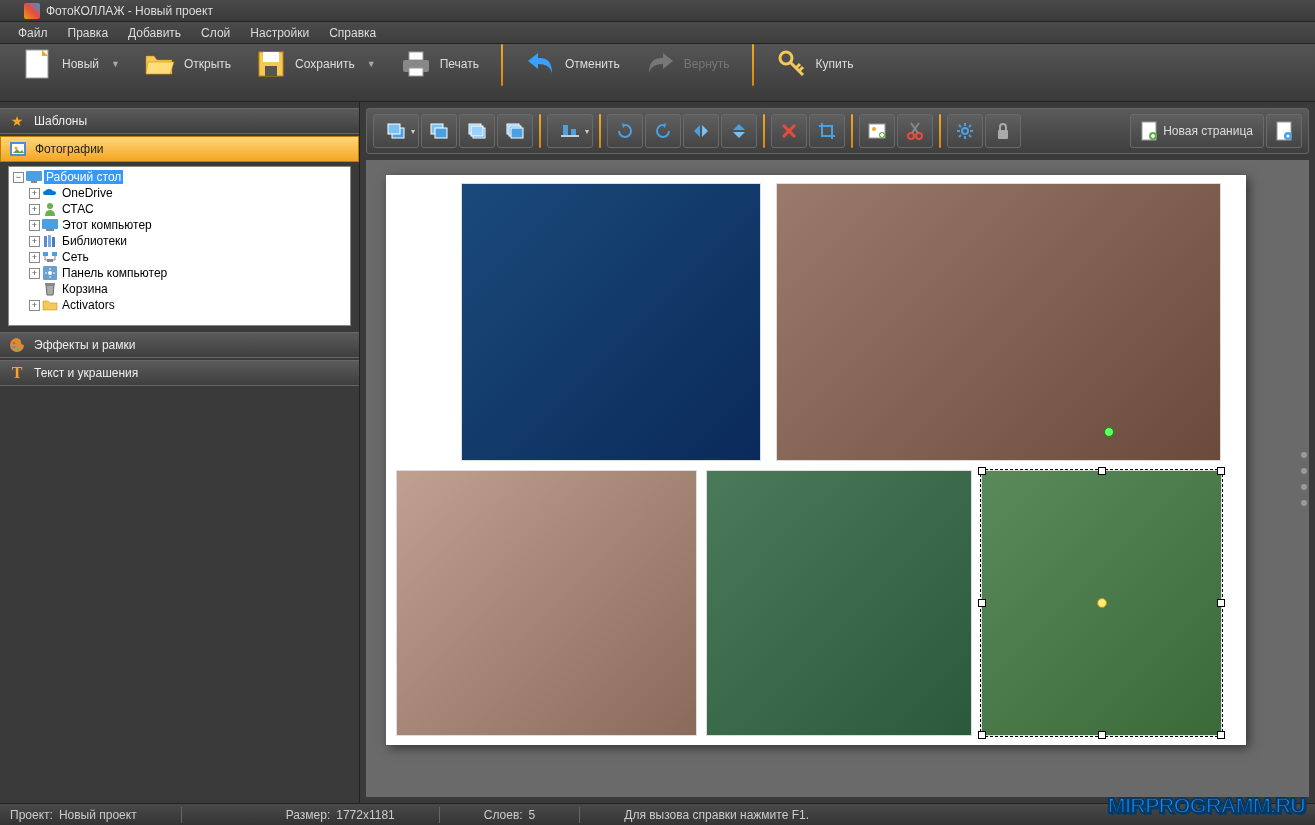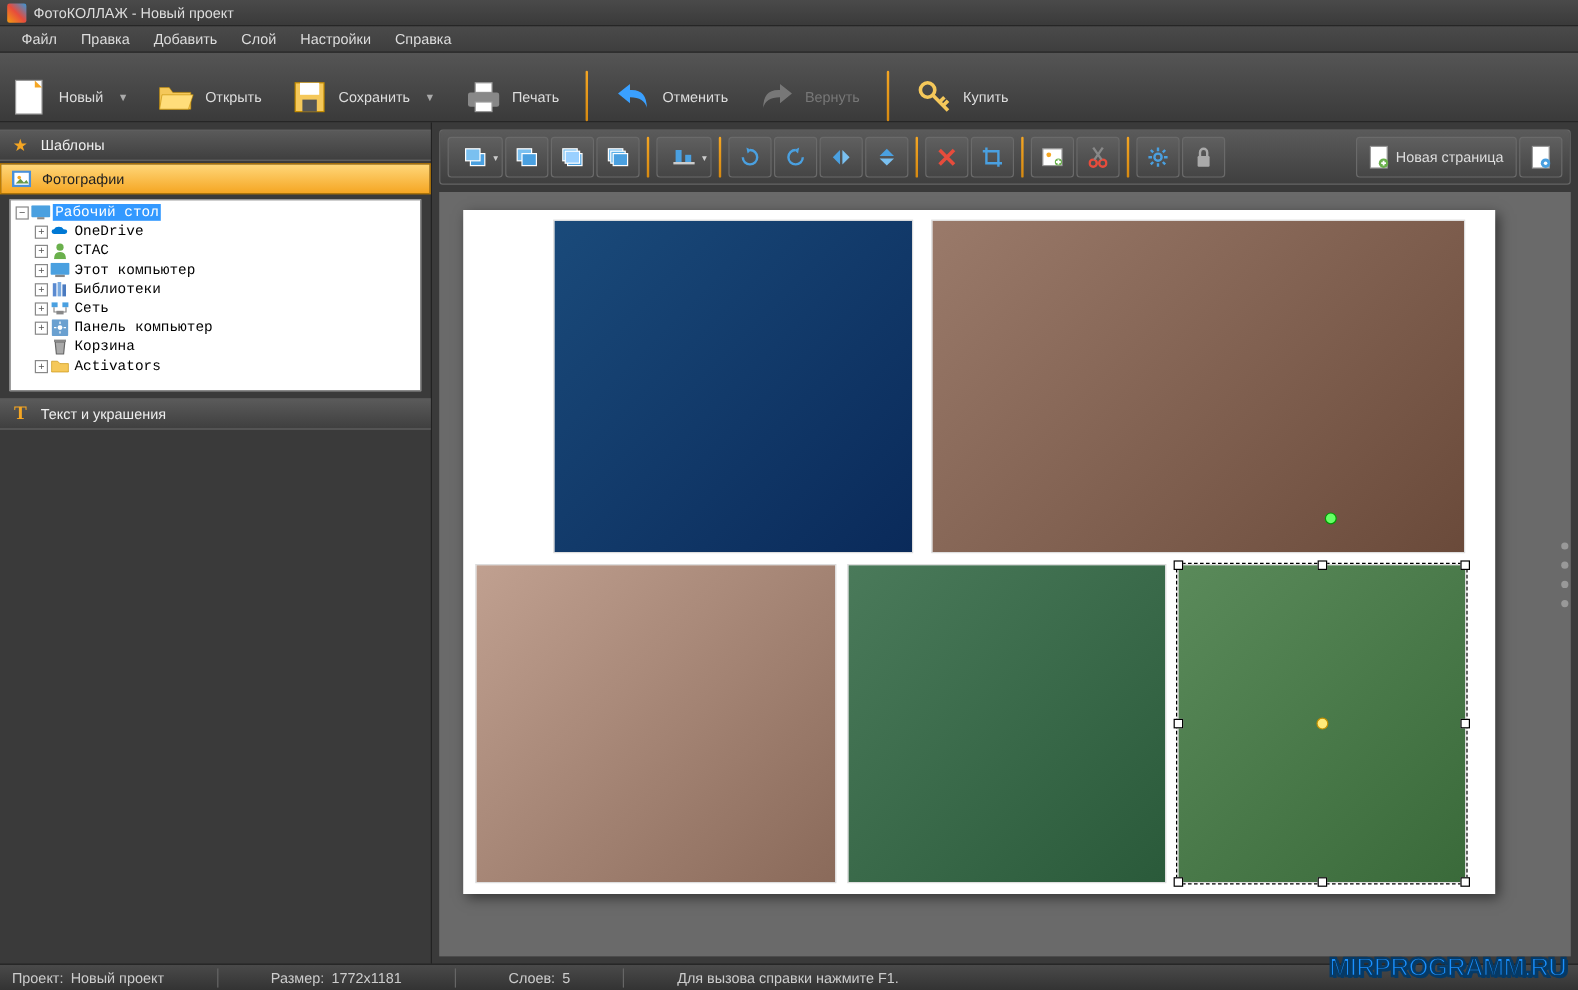--- a/index.html
+++ b/index.html
@@ -1,27 +1,27 @@
 <!DOCTYPE html>
 <html><head>
 <meta charset="utf-8">
 <style>
 * { margin:0; padding:0; box-sizing:border-box; font-family:Tahoma,Arial,sans-serif; font-size:12px; }
 body { width:1315px; height:825px; background:#3a3a3a; overflow:hidden; position:relative; }
 
 
-.titlebar { height:22px; background:linear-gradient(#4a4a4a,#3a3a3a); color:#ddd; display:flex; align-items:center; padding:0 6px; border-bottom:1px solid #222; }
+.titlebar { height:22px; background:linear-gradient(#4a4a4a,#3a3a3a); color:#ddd; display:flex; align-items:center; padding:0 24px; border-bottom:1px solid #222; }
 .titlebar .icon { width:16px; height:16px; margin-right:6px; background:linear-gradient(45deg,#f39c12,#e74c3c,#3498db); border-radius:2px; }
 
 
 .menubar { height:22px; background:linear-gradient(#4a4a4a,#3e3e3e); display:flex; align-items:center; padding:0 10px; gap:4px; border-bottom:1px solid #222; }
 .menubar span { color:#ddd; padding:3px 8px; cursor:pointer; }
 
 
-.maintb { height:58px; background:linear-gradient(#555,#3a3a3a); display:flex; align-items:flex-end; padding:0 1px; gap:8px; border-bottom:1px solid #222; }
+.maintb { height:58px; background:linear-gradient(#555,#3a3a3a); display:flex; align-items:flex-start; padding:0 14px; gap:8px; border-bottom:1px solid #222; }
 .tb-btn { display:flex; align-items:center; gap:8px; padding:4px 8px; border-radius:3px; cursor:pointer; color:#ddd; }
 .tb-btn .ic { width:32px; height:32px; display:flex; align-items:center; justify-content:center; font-size:24px; }
 .tb-btn.disabled { color:#777; }
 .tb-arrow { color:#aaa; margin-left:4px; font-size:9px; }
 .tb-sep { width:2px; height:42px; background:linear-gradient(#f5a623,#d68910); margin:0 6px; border-radius:1px; }
 
 
 .body { display:flex; height:calc(100% - 22px - 22px - 58px - 22px); }
 
 
@@ -30,21 +30,21 @@
 .accordion-hdr:first-child{margin-top:6px;}
 .accordion-hdr.active { background:linear-gradient(#ffd77a,#f5a623); color:#222; font-weight:normal; border:1px solid #c07d00; }
 .accordion-hdr .ic { width:18px; height:18px; display:flex; align-items:center; justify-content:center; font-size:14px; }
 
 .tree-wrap { flex:0 0 160px; margin:4px 8px; background:#fff; border:1px solid #888; overflow-y:scroll; }
 .tree { padding:2px; }
 .tree-row { display:flex; align-items:center; height:16px; gap:2px; padding-left:2px; font-size:11px; color:#000; white-space:nowrap; cursor:pointer; }
 .tree-row.sel span.lbl { background:#3399ff; color:#fff; }
 .tree-row .exp { width:11px; height:11px; border:1px solid #888; display:flex; align-items:center; justify-content:center; font-size:9px; color:#555; background:#fff; }
 .tree-row .ic { width:16px; height:14px; display:flex; align-items:center; justify-content:center; font-size:12px; }
-.tree-row .lbl { padding:0 2px;font-family:Liberation Mono, monospace; }
+.tree-row .lbl { padding:0 2px; }
 .indent1 { padding-left:18px !important; }
 
 .hint { flex:1; display:flex; align-items:center; justify-content:center; text-align:center; color:#ccc; font-weight:bold; padding:20px 40px; }
 
 
 .canvas-area { flex:1; background:#3a3a3a; display:flex; flex-direction:column; }
 .canvas-tb { height:46px; margin:6px 6px 0 6px; background:linear-gradient(#5a5a5a,#3f3f3f); border:1px solid #666; border-radius:3px; display:flex; align-items:center; padding:0 6px; gap:2px; }
 .ctb-btn { width:36px; height:34px; background:linear-gradient(#5f5f5f,#454545); border:1px solid #6a6a6a; border-radius:3px; display:flex; align-items:center; justify-content:center; cursor:pointer; }
 .ctb-btn.wdrop{width:46px; position:relative;}
 .ctb-btn.wdrop::after{content:"▾"; position:absolute; right:3px; color:#ccc; font-size:8px;}
@@ -269,20 +269,31 @@
               <svg width="16" height="12">
                 <path d="M1 2 L6 2 L8 4 L15 4 L15 11 L1 11 Z" fill="#f5c85a" stroke="#c28b00" stroke-width=".5"></path>
               </svg>
             </span>
             <span class="lbl">Activators</span>
           </div>
         </div>
     </div>
 
 
+    <div class="accordion-hdr">
+      <span class="ic">
+          <svg width="16" height="16">
+            <path d="M8 1 A7 7 0 1 0 15 8 Q12 8 12 5 Q12 2 8 1" fill="#d98c3a"></path>
+            <circle cx="5" cy="6" r="1.3" fill="#e74c3c"></circle>
+            <circle cx="5" cy="10" r="1.3" fill="#3498db"></circle>
+            <circle cx="9" cy="12" r="1.3" fill="#2ecc71"></circle>
+          </svg>
+        </span>
+      <span>Эффекты и рамки</span>
+    </div>
     <div class="accordion-hdr">
       <span class="ic" style="color:#f5a623;font-weight:bold;font-size:16px;font-family:Georgia">T</span>
       <span>Текст и украшения</span>
     </div>
   </div>
 
   <div class="canvas-area">
     <div class="canvas-tb">
       <div class="ctb-btn wdrop">
           <svg width="20" height="18">
@@ -433,21 +444,21 @@
     </div>
   </div>
 </div>
 
 <div class="status">
   <div class="cell">
       <span>Проект:</span>
       <span>Новый проект</span>
     </div>
   <span class="sep"></span>
-  <div class="cell" style="">
+  <div class="cell" style="margin-left:60px">
       <span>Размер:</span>
       <span>1772x1181</span>
     </div>
   <span class="sep"></span>
   <div class="cell">
       <span>Слоев:</span>
       <span>5</span>
     </div>
   <span class="sep"></span>
   <div class="cell">

